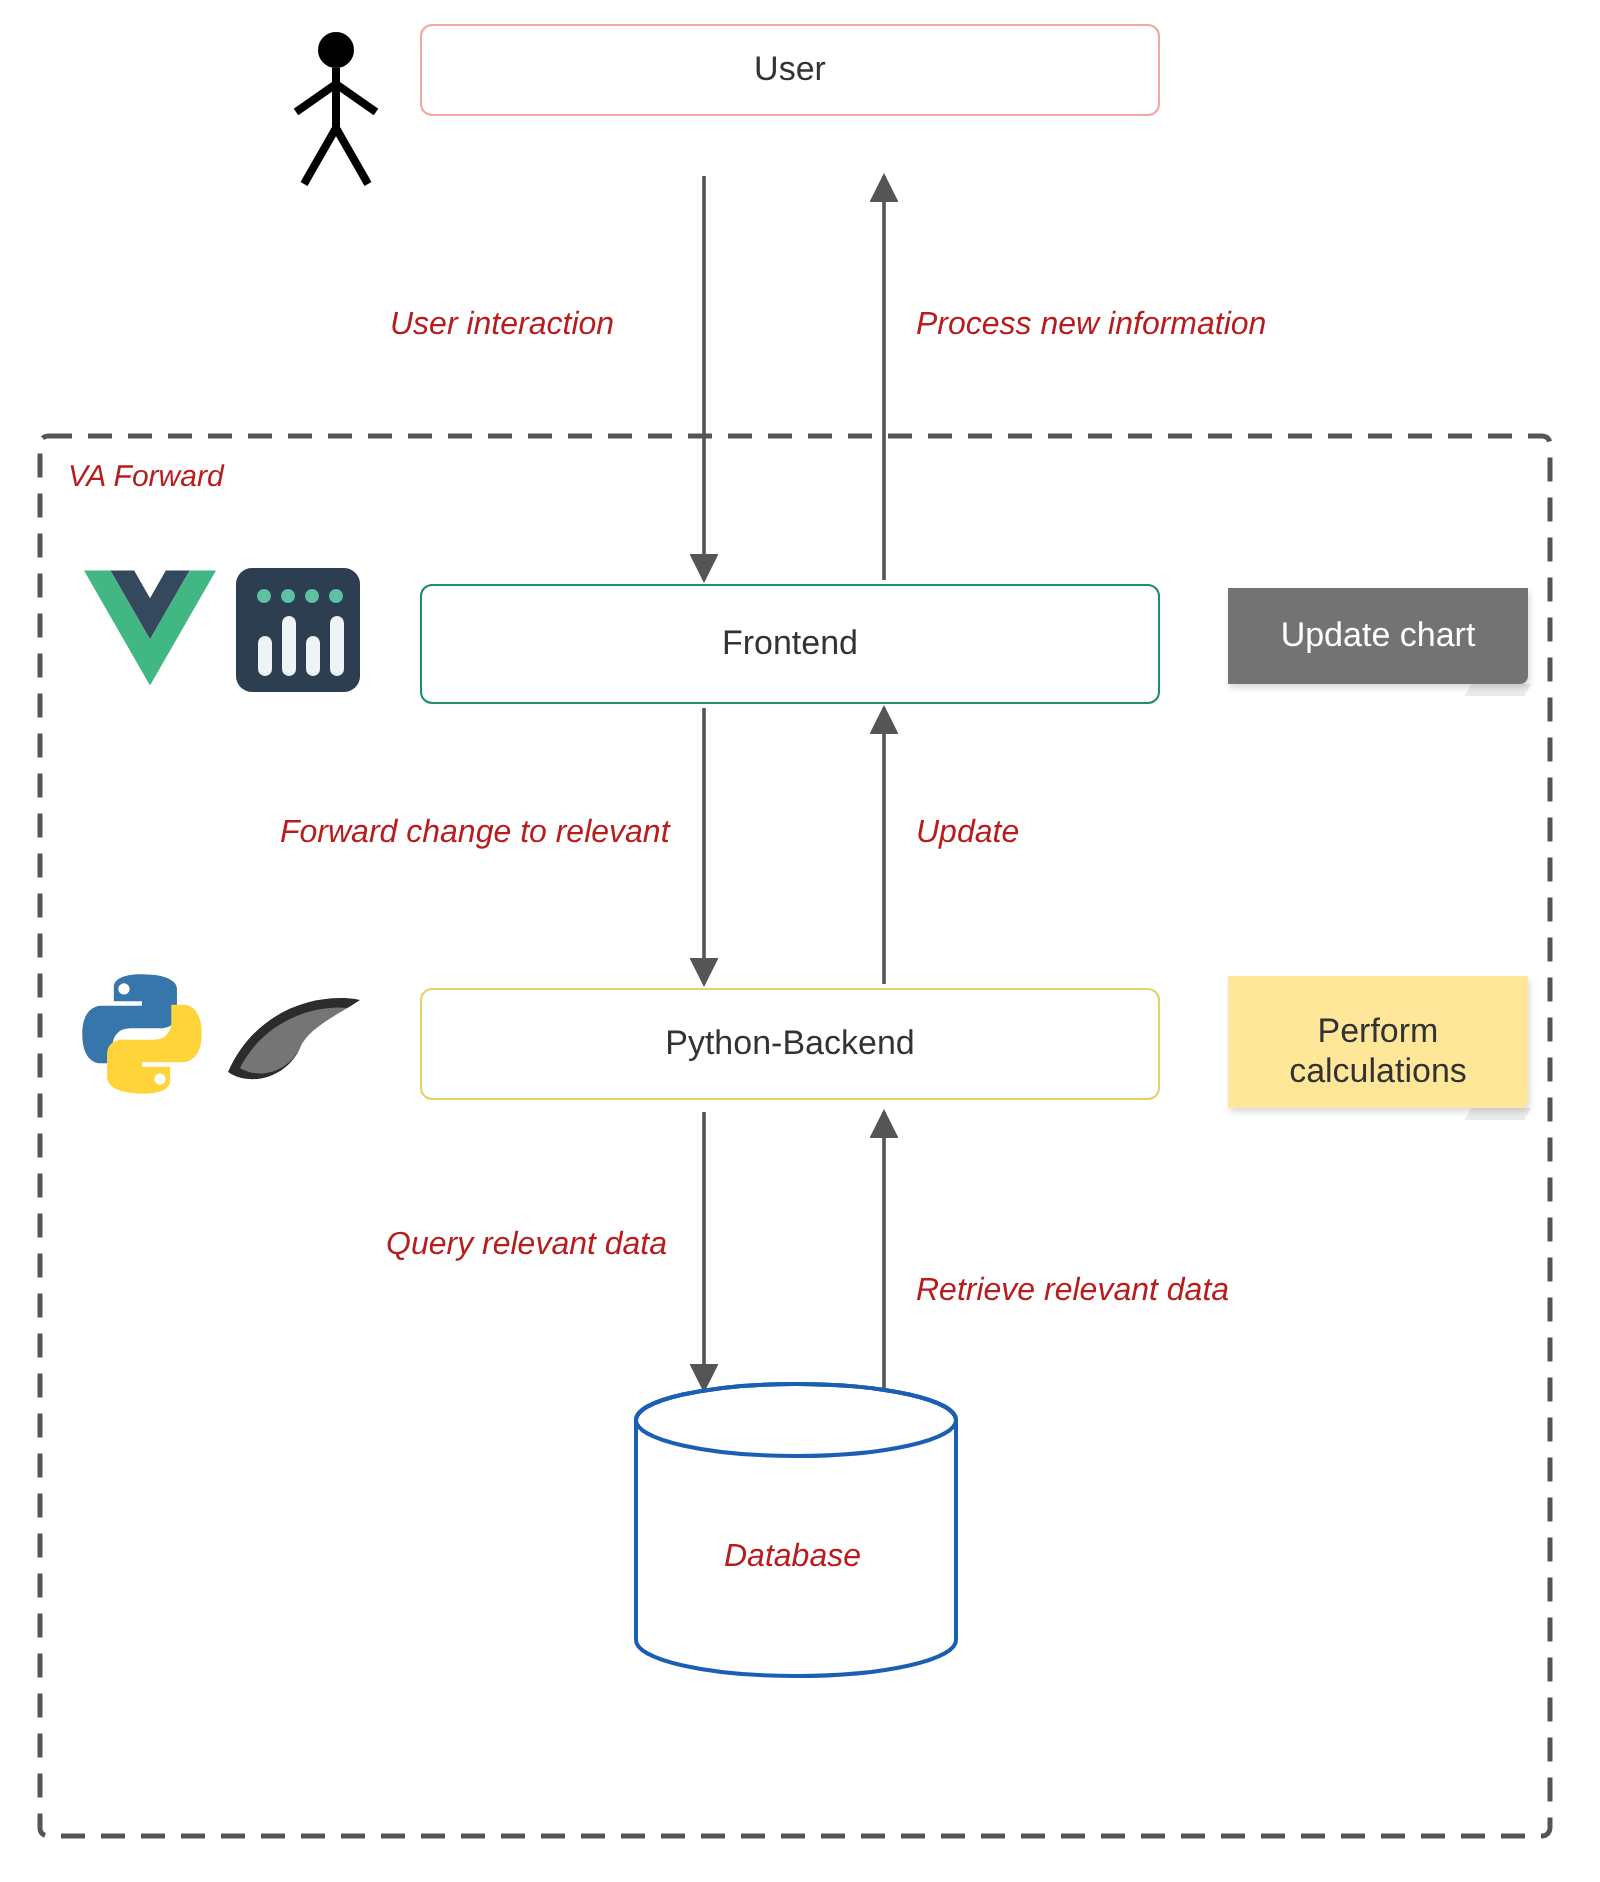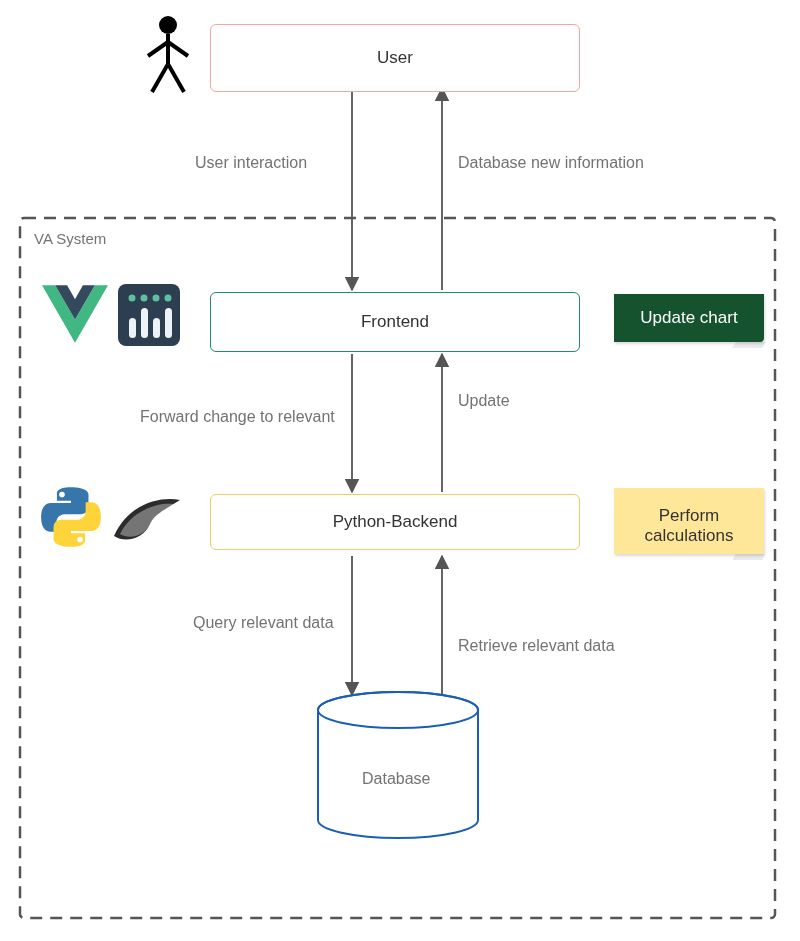--- a/index.html
+++ b/index.html
@@ -41,22 +41,23 @@
     right: 0;
     bottom: -6px;
     width: 30px;
     height: 6px;
     background: rgba(0,0,0,0.08);
     transform: skewX(-30deg);
   }
   .label {
     position: absolute;
     font-size: 16px;
-    color: #737373;
+    color: #b91c1c;
     white-space: nowrap;
+    font-style: italic;
   }
   svg.overlay {
     position: absolute;
     left: 0; top: 0;
     width: 800px; height: 941px;
     pointer-events: none;
   }
   .icon-box {
     position: absolute;
   }
@@ -95,25 +96,25 @@
     <svg width="56" height="80" viewBox="0 0 56 80">
       <circle cx="28" cy="11" r="9" fill="#000"></circle>
       <line x1="28" y1="20" x2="28" y2="50" stroke="#000" stroke-width="4"></line>
       <line x1="28" y1="28" x2="8" y2="42" stroke="#000" stroke-width="4"></line>
       <line x1="28" y1="28" x2="48" y2="42" stroke="#000" stroke-width="4"></line>
       <line x1="28" y1="50" x2="12" y2="78" stroke="#000" stroke-width="4"></line>
       <line x1="28" y1="50" x2="44" y2="78" stroke="#000" stroke-width="4"></line>
     </svg>
   </div>
 
-  <div class="box" style="left:210px; top:24px; width:370px; height:68px; border:1.5px solid #f0a8a0;">
+  <div class="box" style="left:210px; top:12px; width:370px; height:46px; border:1.5px solid #f0a8a0;">
     <span>User</span>
   </div>
 
-  <div class="label" style="left:34px; top:230px; font-size:15px;">VA System</div>
+  <div class="label" style="left:34px; top:230px; font-size:15px;">VA Forward</div>
 
   <div class="icon-box" style="left:42px; top:285px;">
     <svg width="66" height="58" viewBox="0 0 100 87">
       <path d="M0 0 L50 87 L100 0 L80 0 L50 52 L20 0 Z" fill="#41b883"></path>
       <path d="M20 0 L50 52 L80 0 L62 0 L50 21 L38 0 Z" fill="#35495e"></path>
     </svg>
   </div>
 
   <div class="icon-box" style="left:118px; top:284px;">
     <svg width="62" height="62" viewBox="0 0 62 62">
@@ -126,21 +127,21 @@
       <rect x="23" y="24" width="7" height="30" rx="3.5" fill="#eef3f7"></rect>
       <rect x="35" y="34" width="7" height="20" rx="3.5" fill="#eef3f7"></rect>
       <rect x="47" y="24" width="7" height="30" rx="3.5" fill="#eef3f7"></rect>
     </svg>
   </div>
 
   <div class="box" style="left:210px; top:292px; width:370px; height:60px; border:1.5px solid #1f8f65;">
     <span>Frontend</span>
   </div>
 
-  <div class="sticky" style="left:614px; top:294px; width:150px; height:48px; background:#14532d; color:#fff;">
+  <div class="sticky" style="left:614px; top:294px; width:150px; height:48px; background:#737373; color:#fff;">
     <span>Update chart</span>
   </div>
 
   <div class="icon-box" style="left:40px; top:486px;">
     <svg width="62" height="62" viewBox="0 0 110 110">
       <path d="M54 2c-25 0-24 11-24 11v13h25v4H20S2 28 2 55s16 26 16 26h11V66s-1-16 16-16h26s15 1 15-14V15S88 2 54 2zM39 10a5 5 0 1 1 0 10 5 5 0 0 1 0-10z" fill="#3776ab"></path>
       <path d="M56 108c25 0 24-11 24-11V84H55v-4h35s18 2 18-25-16-26-16-26H81v15s1 16-16 16H39s-15-1-15 14v19s-2 15 32 15zm15-8a5 5 0 1 1 0-10 5 5 0 0 1 0 10z" fill="#ffd43b"></path>
     </svg>
   </div>
 
@@ -156,21 +157,21 @@
   </div>
 
   <div class="sticky" style="left:614px; top:488px; width:150px; height:66px; background:#ffe79a; color:#333; white-space:pre-line;">
     <span style="white-space:pre-line;margin-top:10px;">Perform
 calculations</span>
   </div>
 
   <div class="label" style="left:362px; top:770px;">Database</div>
 
   <div class="label" style="left:195px; top:154px;">User interaction</div>
-  <div class="label" style="left:458px; top:154px;">Database new information</div>
+  <div class="label" style="left:458px; top:154px;">Process new information</div>
 
   <div class="label" style="left:140px; top:408px;">Forward change to relevant</div>
-  <div class="label" style="left:458px; top:392px;">Update</div>
+  <div class="label" style="left:458px; top:408px;">Update</div>
 
   <div class="label" style="left:193px; top:614px;text-align:right;">Query relevant data</div>
   <div class="label" style="left:458px; top:614px;margin-top:23px;">Retrieve relevant data</div>
 
 </div>
 
 </body></html>

